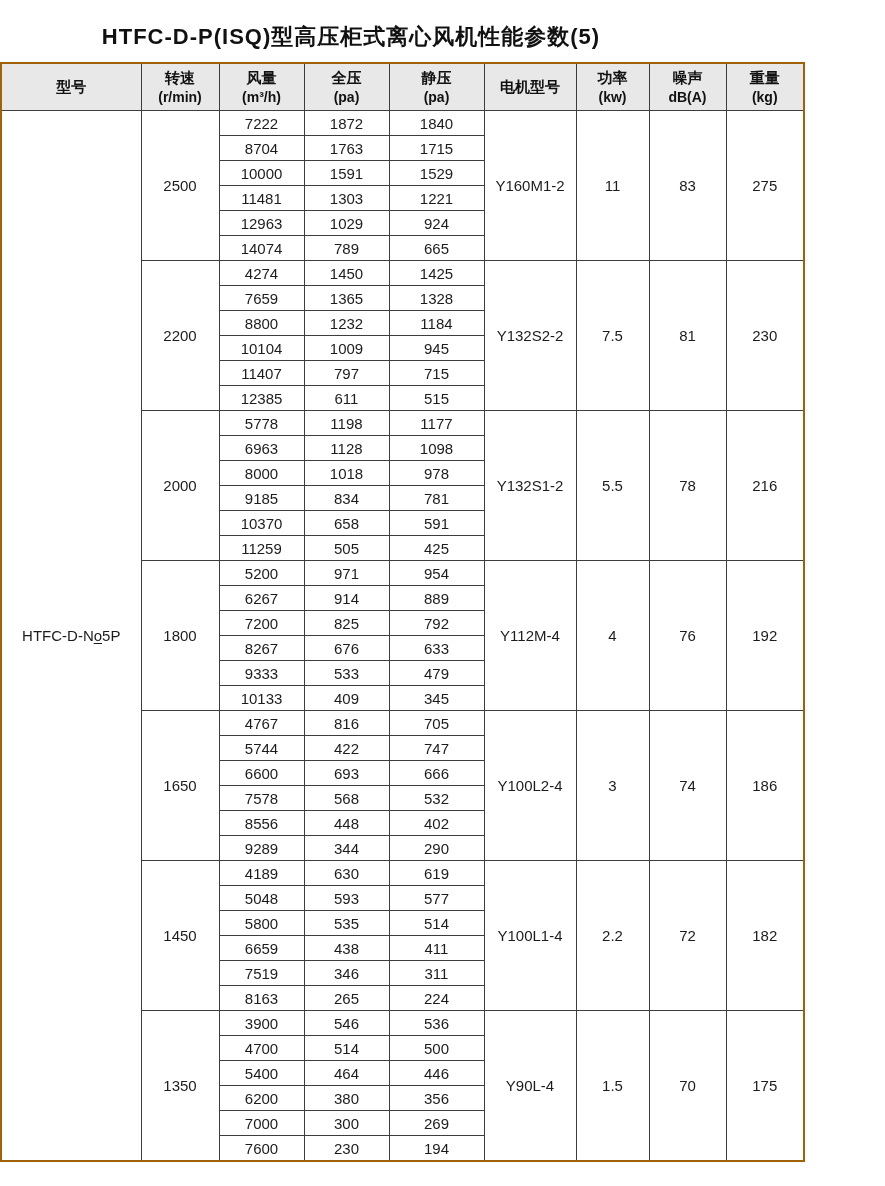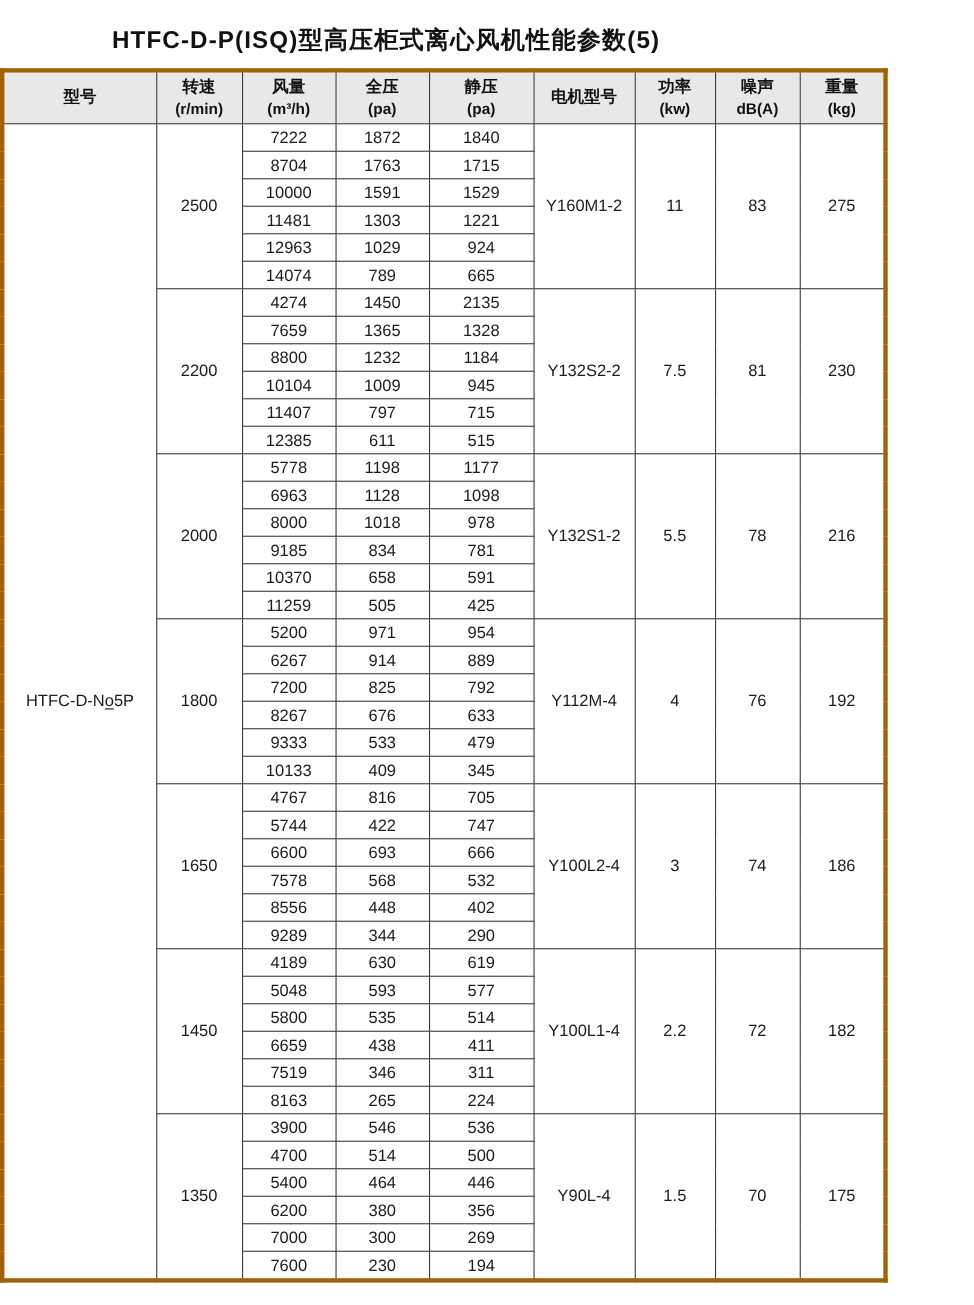--- a/index.html
+++ b/index.html
@@ -22,21 +22,21 @@
     font-weight: bold;
     letter-spacing: 1px;
     margin: 0 0 10px 0;
     color: #111111;
   }
   table.spec {
     border-collapse: collapse;
     table-layout: fixed;
     width: 803px;
     margin: 0 auto;
-    border: 4px solid #a16207;
+    border: 2px solid #a16207;
   }
   table.spec th, table.spec td {
     border: 1px solid #3d3d3d;
     text-align: center;
     vertical-align: middle;
     padding: 0;
     overflow: hidden;
   }
   table.spec thead th {
     background: #e8e8e8;
@@ -155,21 +155,21 @@
         </tr>
         <tr>
           <td>14074</td>
           <td>789</td>
           <td>665</td>
         </tr>
         <tr>
           <td rowspan="6">2200</td>
           <td>4274</td>
           <td>1450</td>
-          <td>2135</td>
+          <td>1425</td>
           <td rowspan="6">Y132S2-2</td>
           <td rowspan="6">7.5</td>
           <td rowspan="6">81</td>
           <td rowspan="6">230</td>
         </tr>
         <tr>
           <td>7659</td>
           <td>1365</td>
           <td>1328</td>
         </tr>

